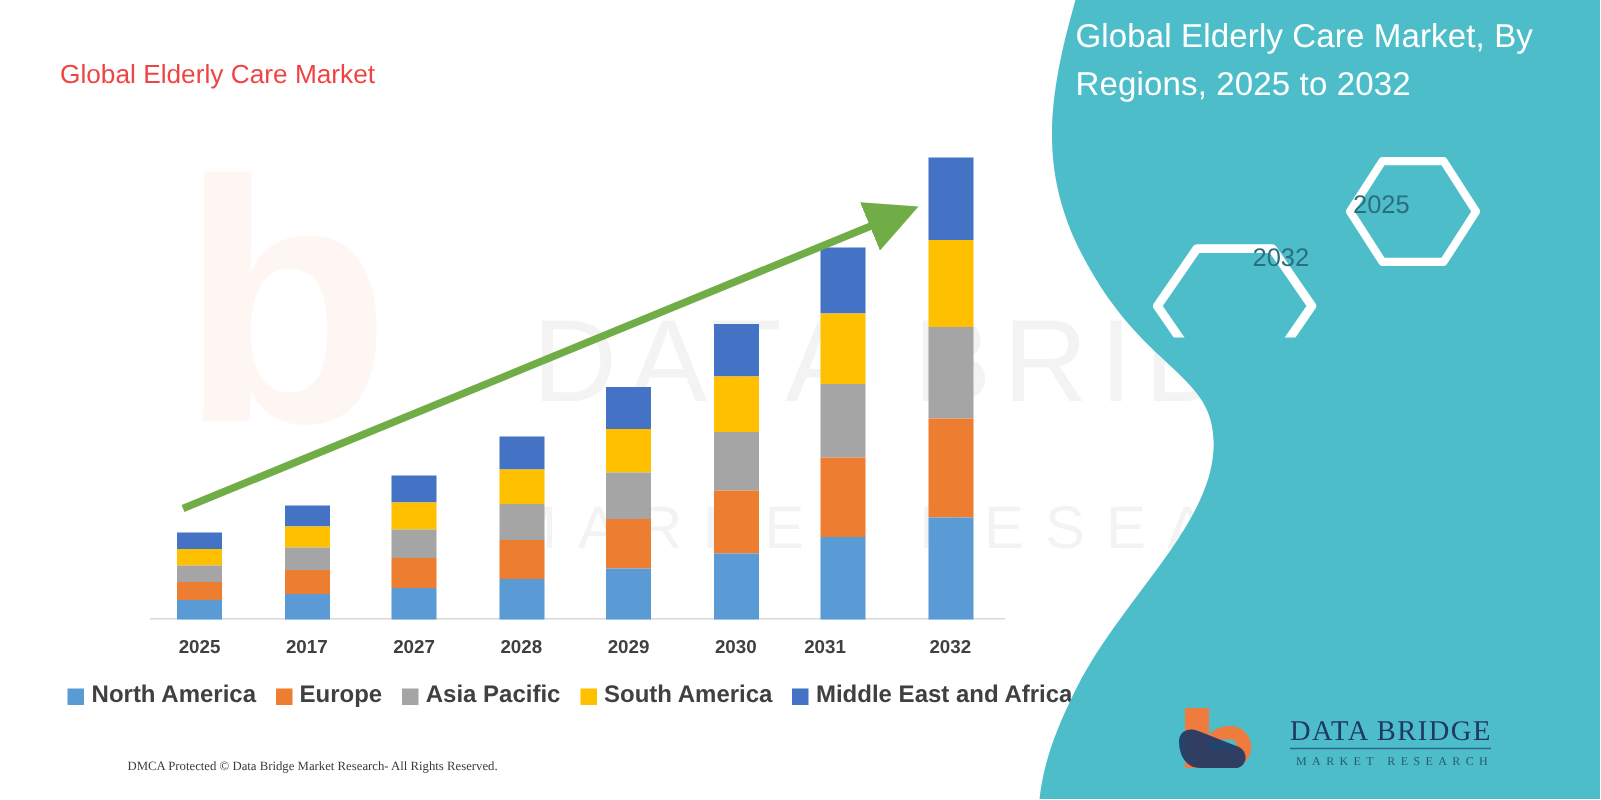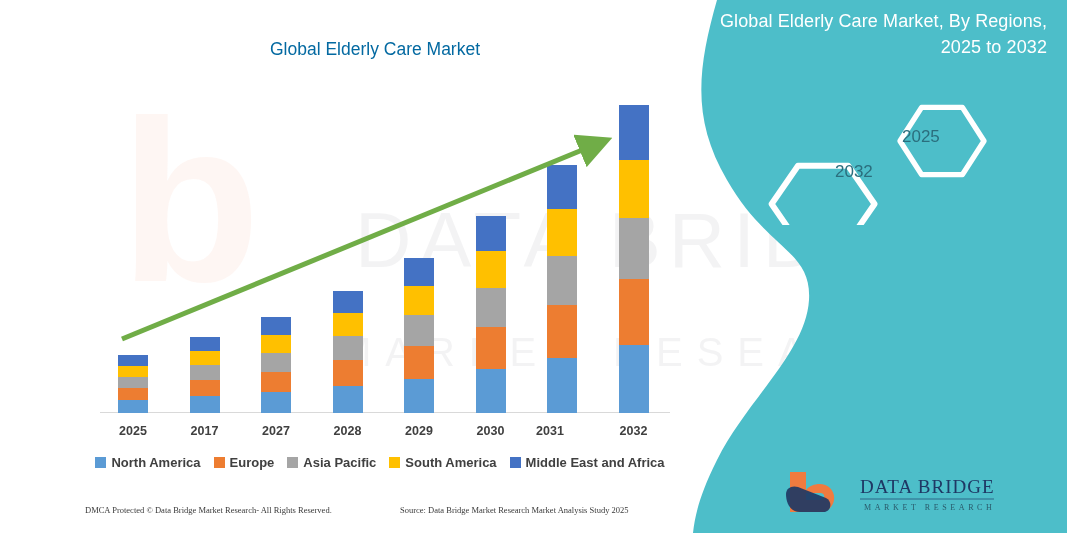--- a/index.html
+++ b/index.html
@@ -14,21 +14,21 @@
 
   
   .teal-panel {
     position: absolute; top: 0; right: 0; width: 380px; height: 533px;
     overflow: hidden;
   }
   .teal-panel svg { display: block; }
 
   .panel-title {
     position: absolute; top: 8px; left: 30px; width: 330px;
-    text-align: right; color: #ffffff; font-size: 18px; line-height: 1.45;
+    text-align: left; color: #ffffff; font-size: 22px; line-height: 1.45;
     font-weight: 400; letter-spacing: .1px;
   }
 
   .panel-brand {
     position: absolute; top: 240px; left: 40px; width: 320px;
     text-align: center; color: #2f7d8c; font-size: 17px; line-height: 1.5;
     font-weight: 400; letter-spacing: .3px; opacity: .92;
   }
 
   .hexwrap { position: absolute; top: 95px; left: 60px; width: 300px; height: 130px; }
@@ -39,21 +39,21 @@
   .hex-label.y2025 { left: 155px; top: 32px; }
   .hex-label.y2032 { left: 88px; top: 67px; }
 
   
   .dbmr-logo { position: absolute; left: 95px; top: 468px; width: 230px; height: 52px; }
   .dbmr-logo svg { display:block; }
 
   
   .chart-title {
     position: absolute; top: 36px; left: 40px; width: 670px;
-    text-align: center; color: #0369a1; font-size: 17.5px; line-height: 1.5;
+    color: #ef4444; font-size: 17.5px; line-height: 1.5;
     font-weight: 400;
   }
   .chart-title .l2 { display:block; }
 
   .watermark {
     position: absolute; left: 0; top: 0; width: 760px; height: 460px;
     pointer-events: none;
   }
   .watermark .wm-text {
     position: absolute; color: rgba(120,120,130,0.085);
@@ -87,21 +87,21 @@
     font-size: 12.5px; font-weight: 700; color: #404040;
   }
 
   .legend {
     position: absolute; left: 0; top: 455px; width: 760px;
     display: flex; justify-content: center; align-items: center; gap: 13px;
     flex-wrap: nowrap;
   }
   .legend-item { display: flex; align-items: center; gap: 5px; }
   .legend-swatch { width: 11px; height: 11px; display:inline-block; }
-  .legend-text { font-size: 13px; font-weight: 700; color: #404040; white-space: nowrap; }
+  .legend-text { font-size: 16px; font-weight: 700; color: #404040; white-space: nowrap; }
 
   .footer { position: absolute; left: 0; top: 505px; width: 760px; height: 22px; }
   .footer-left {
     position: absolute; left: 85px; top: 0; font-size: 8.5px; color: #3a3a3a;
     font-family: "Liberation Serif", serif;
   }
   .footer-right {
     position: absolute; left: 400px; top: 0; font-size: 8.5px; color: #3a3a3a;
     font-family: "Liberation Serif", serif;
   }
@@ -223,21 +223,20 @@
         <span class="legend-text">South America</span>
       </div>
       <div class="legend-item">
         <span class="legend-swatch" style="background: rgb(68, 114, 196);"></span>
         <span class="legend-text">Middle East and Africa</span>
       </div>
     </div>
 
   <div class="footer">
     <div class="footer-left">DMCA Protected © Data Bridge Market Research-  All Rights Reserved.</div>
-    <div class="footer-right">Source: Data Bridge Market Research  Market Analysis Study 2025</div>
   </div>
 
   <div class="teal-panel">
     <svg width="380" height="533" viewBox="0 0 380 533">
       <path id="wave-path" d="M 30,0 C 10,70 5,120 40,180 C 80,250 125,250 122,300 C 119,352 60,400 30,460 C 12,496 8,516 6,533 L 380,533 L 380,0 Z" fill="#4DBEC9"></path>
     </svg>
 
     <div class="panel-title">Global Elderly Care Market, By Regions, 2025 to 2032</div>
 
     <div class="hexwrap">

